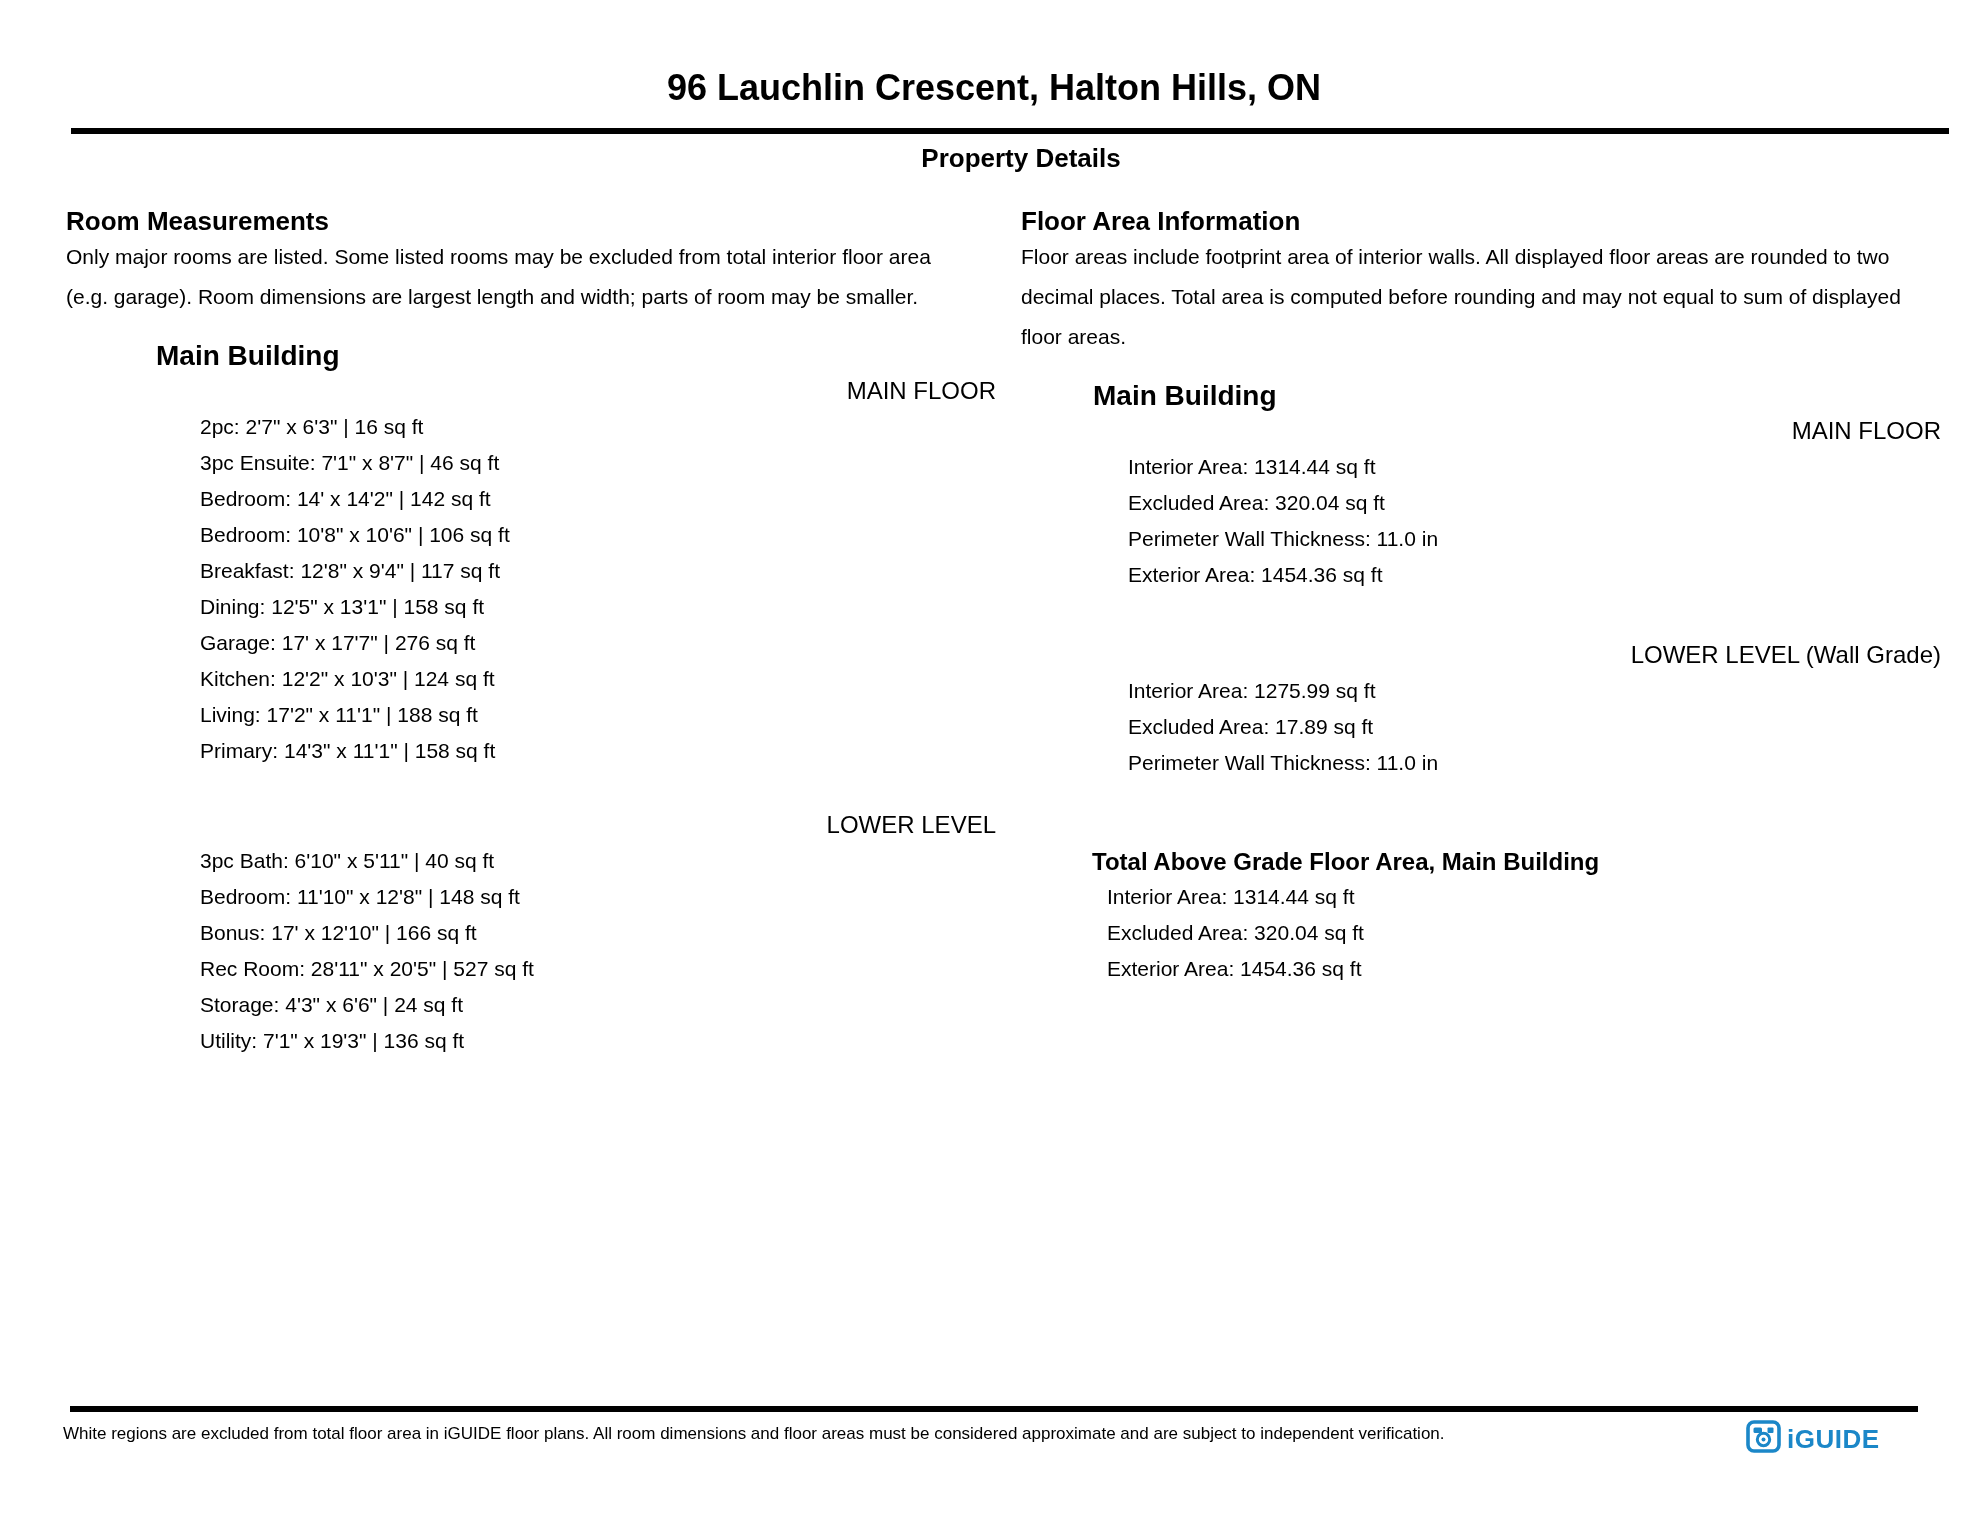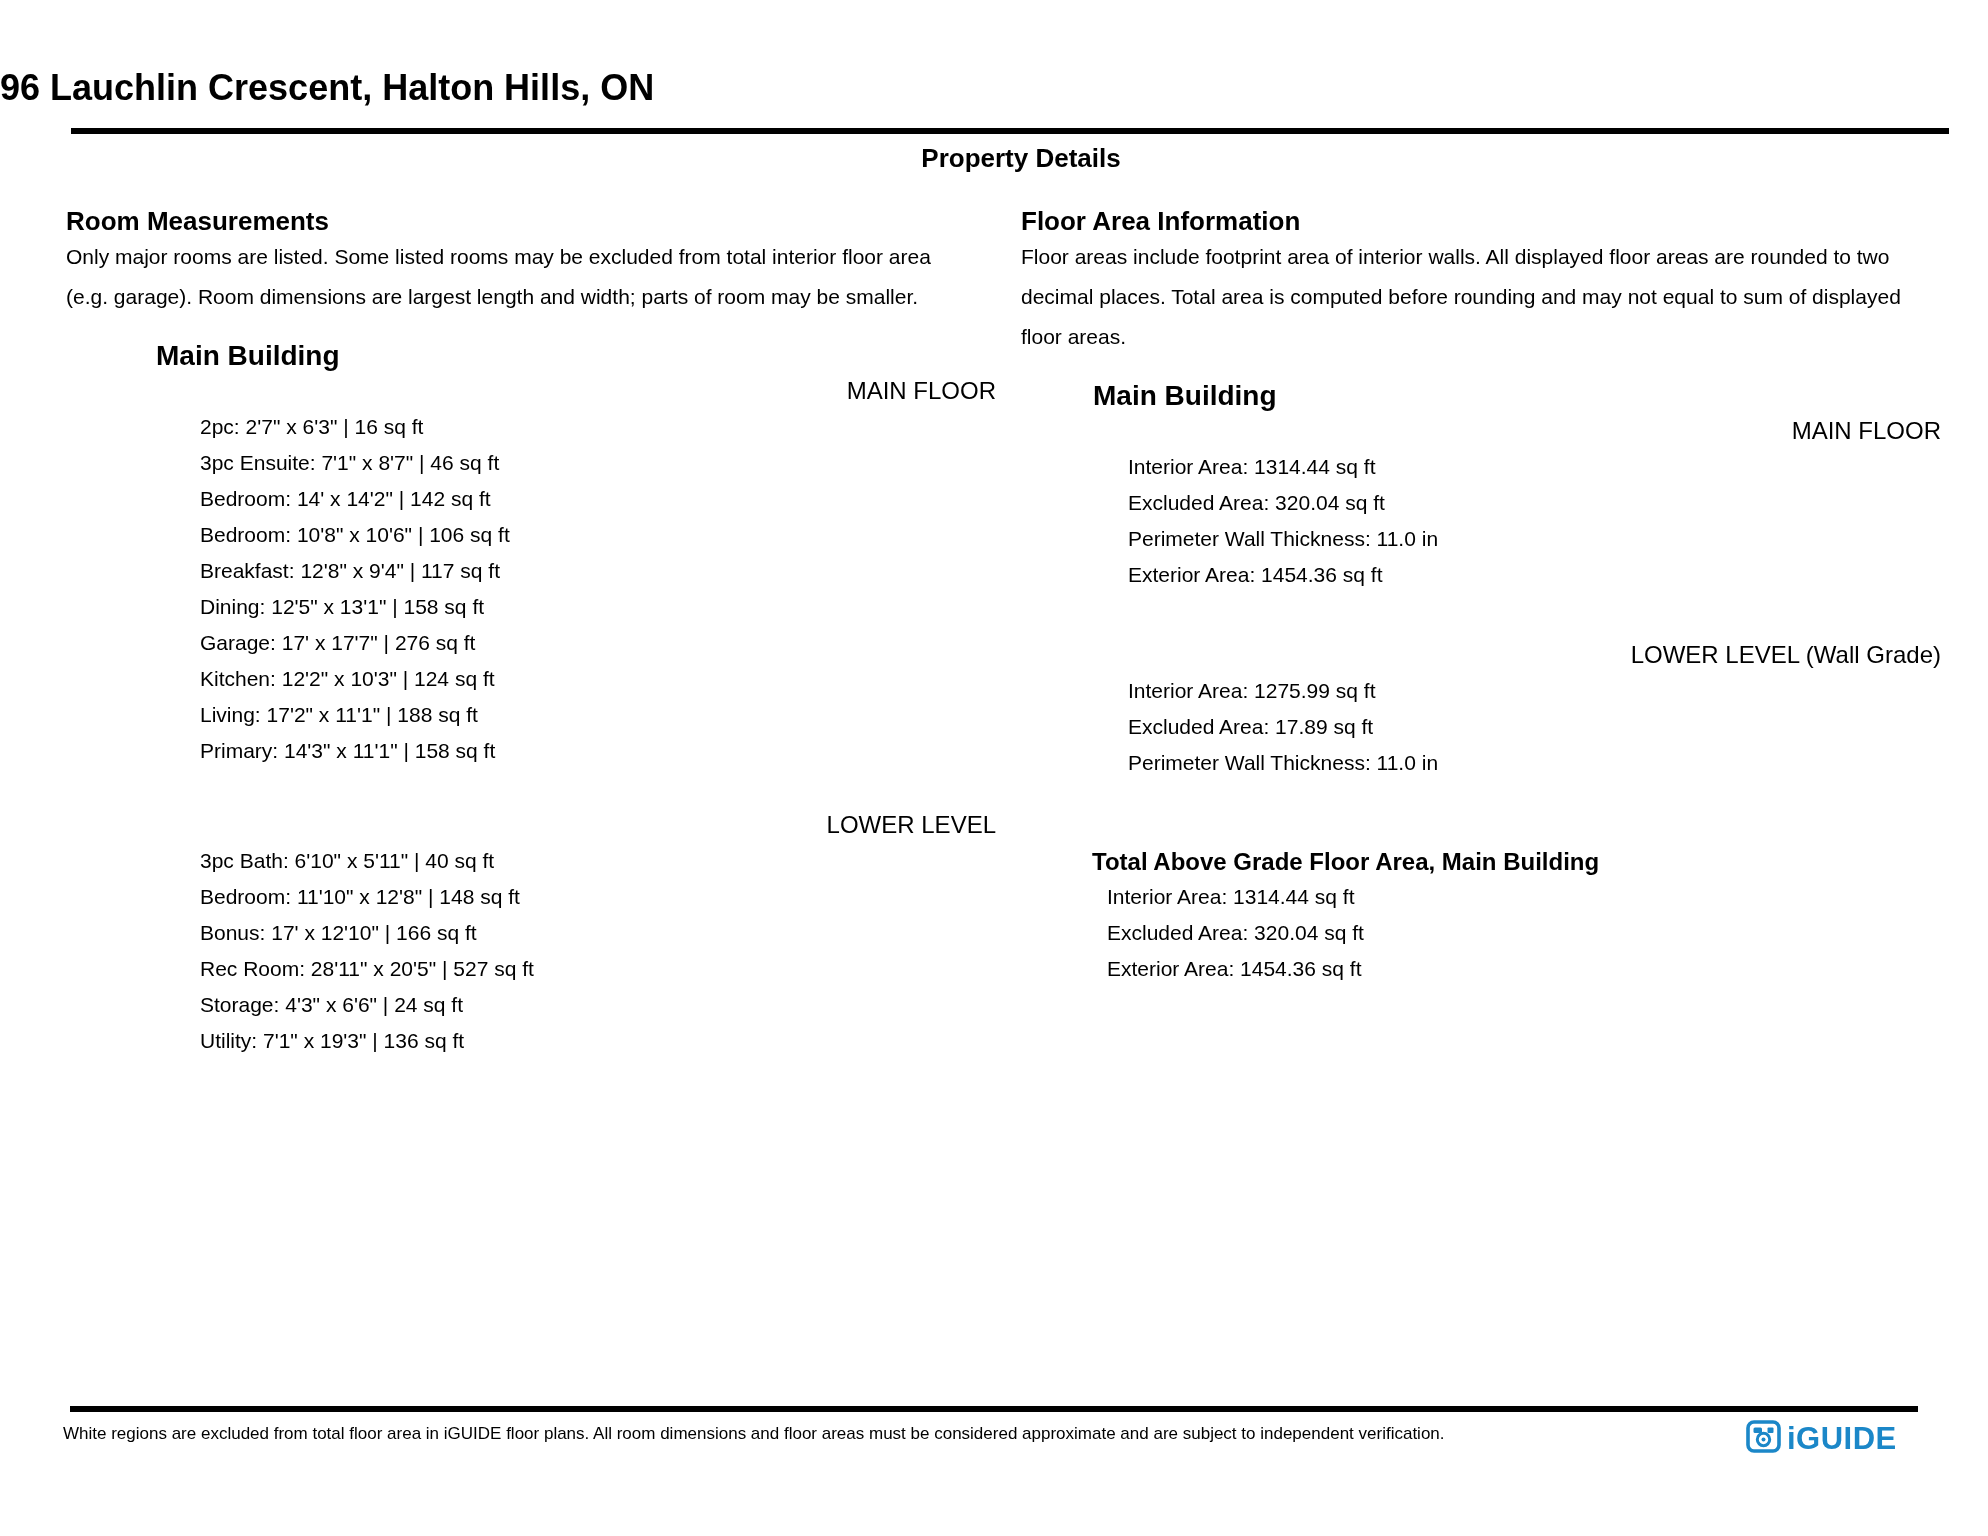--- a/index.html
+++ b/index.html
@@ -15,20 +15,21 @@
     font-family: "Liberation Sans", "DejaVu Sans", sans-serif;
     color: #000000;
     overflow: hidden;
   }
   
   .page-title {
     position: absolute;
     top: 66px;
     left: 0;
     width: 100%;
+    text-align: center;
     font-size: 36px;
     font-weight: bold;
     line-height: 44px;
     margin: 0;
   }
   .top-rule {
     position: absolute;
     top: 128px;
     left: 71px;
     width: 1878px;
@@ -117,21 +118,21 @@
   }
   .logo {
     position: absolute;
     top: 1418px;
     left: 1745px;
     display: flex;
     align-items: center;
     gap: 5px;
   }
   .logo-text {
-    font-size: 31px;
+    font-size: 26px;
     font-weight: bold;
     letter-spacing: 0.5px;
     line-height: 36px;
   }
 </style>
 </head>
 <body>
 
 <div class="page">
 

